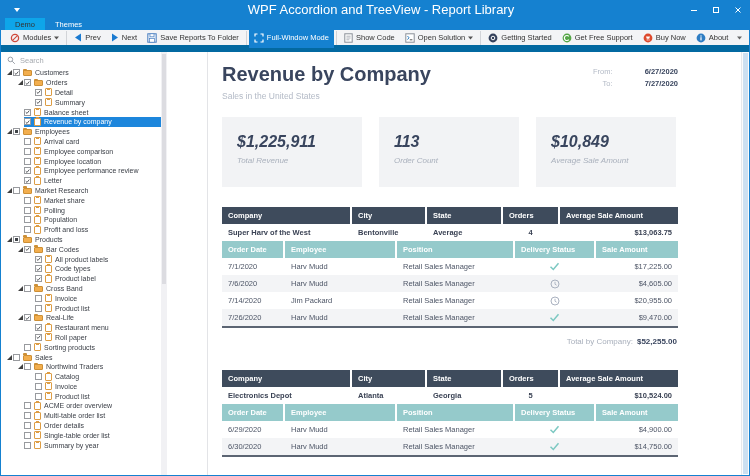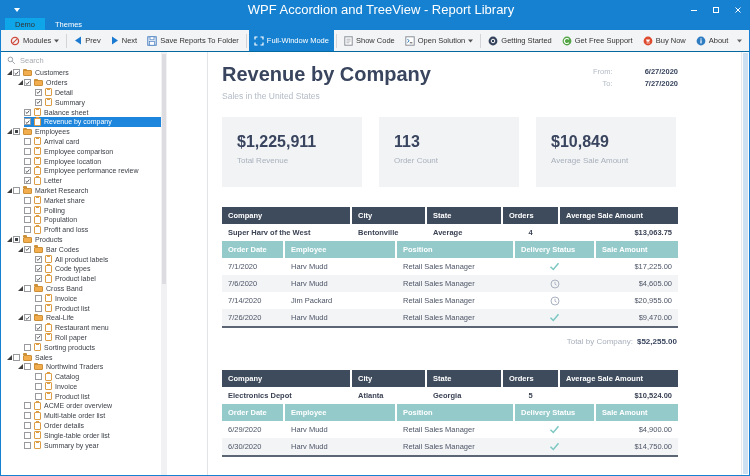--- a/index.html
+++ b/index.html
@@ -14,21 +14,21 @@
   .titlebar .title { position:absolute; left:12px; right:0; text-align:center; color:#fff; font-size:13px; }
   .win-controls { margin-left:auto; display:flex; z-index:1; }
   .win-btn { width:22px; height:17px; display:flex; align-items:center; justify-content:center; }
 
   
   .tabrow { height:12px; background:#1581d0; display:flex; align-items:flex-end; padding-left:4px; flex:none; }
   .tab { font-size:7.5px; height:12px; line-height:13px; padding:0 10px; color:#fff; cursor:default; }
   .tab.active { background:#0ea5e9; color:#333; }
 
   
-  .toolbar { height:22px; background:#f3f4f6; border-bottom:1px solid #0369a1; display:flex; align-items:center; padding:0 4px; flex:none; font-size:7.5px; color:#333; }
+  .toolbar { height:22px; background:#f3f4f6; border-bottom:7px solid #0369a1; display:flex; align-items:center; padding:0 4px; flex:none; font-size:7.5px; color:#333; }
   .tb-btn { display:flex; align-items:center; gap:3px; padding:0 5px; height:21px; white-space:nowrap; }
   .tb-btn.active { background:#1581d0; color:#fff; }
   .tb-sep { width:1px; height:14px; background:#d2d4d8; margin:0 2px; flex:none; }
   .tb-overflow { margin-left:auto; padding-right:3px; display:flex; align-items:center; }
   .tb-icon { display:flex; align-items:center; }
 
   
   .app-body { flex:1; display:flex; min-height:0; position:relative; }
 
   
@@ -54,21 +54,21 @@
   
   .report { flex:1; position:relative; padding:11px 0 0 14px; overflow:hidden; background:#fff; }
   .report-content { width:456px; }
   .rheader { display:flex; justify-content:space-between; align-items:flex-start; }
   .rtitle { font-size:20px; font-weight:bold; color:#39455e; }
   .rsub { font-size:8.5px; color:#b3bac6; margin-top:5px; }
   .rdates { text-align:right; font-size:7.5px; line-height:12px; margin-top:3px; }
   .rdates .lbl { color:#b3bac6; }
   .rdates .val { color:#39455e; font-weight:bold;margin-left:30px; }
 
-  .kpis { display:flex; gap:17px; margin-top:16px; }
+  .kpis { display:flex; gap:17px; margin-top:16px;font-style:italic; }
   .kpi { width:140px; height:70px; background:#f2f3f5; }
   .kpi .v { font-size:16px; font-weight:bold; color:#39455e; margin:16px 0 0 15px; }
   .kpi .l { font-size:8px; color:#a9b0bc; margin:5px 0 0 15px; }
 
   .grp { margin-top:20px; }
   .grp + .grp { margin-top:16px; }
   .cgrid { display:grid; grid-template-columns:128px 73px 74px 55px 118px; column-gap:2px; }
   .dgrid { display:grid; grid-template-columns:61px 110px 116px 79px 82px; column-gap:2px; }
   .hcell { background:#3e4b5c; color:#fff; font-size:7.5px; font-weight:bold; height:17px; line-height:17px; padding-left:6px; overflow:hidden; white-space:nowrap; }
   .shcell { background:#95cacb; color:#fff; font-size:7.5px; font-weight:bold; height:17px; line-height:17px; padding-left:6px; overflow:hidden; white-space:nowrap; }

